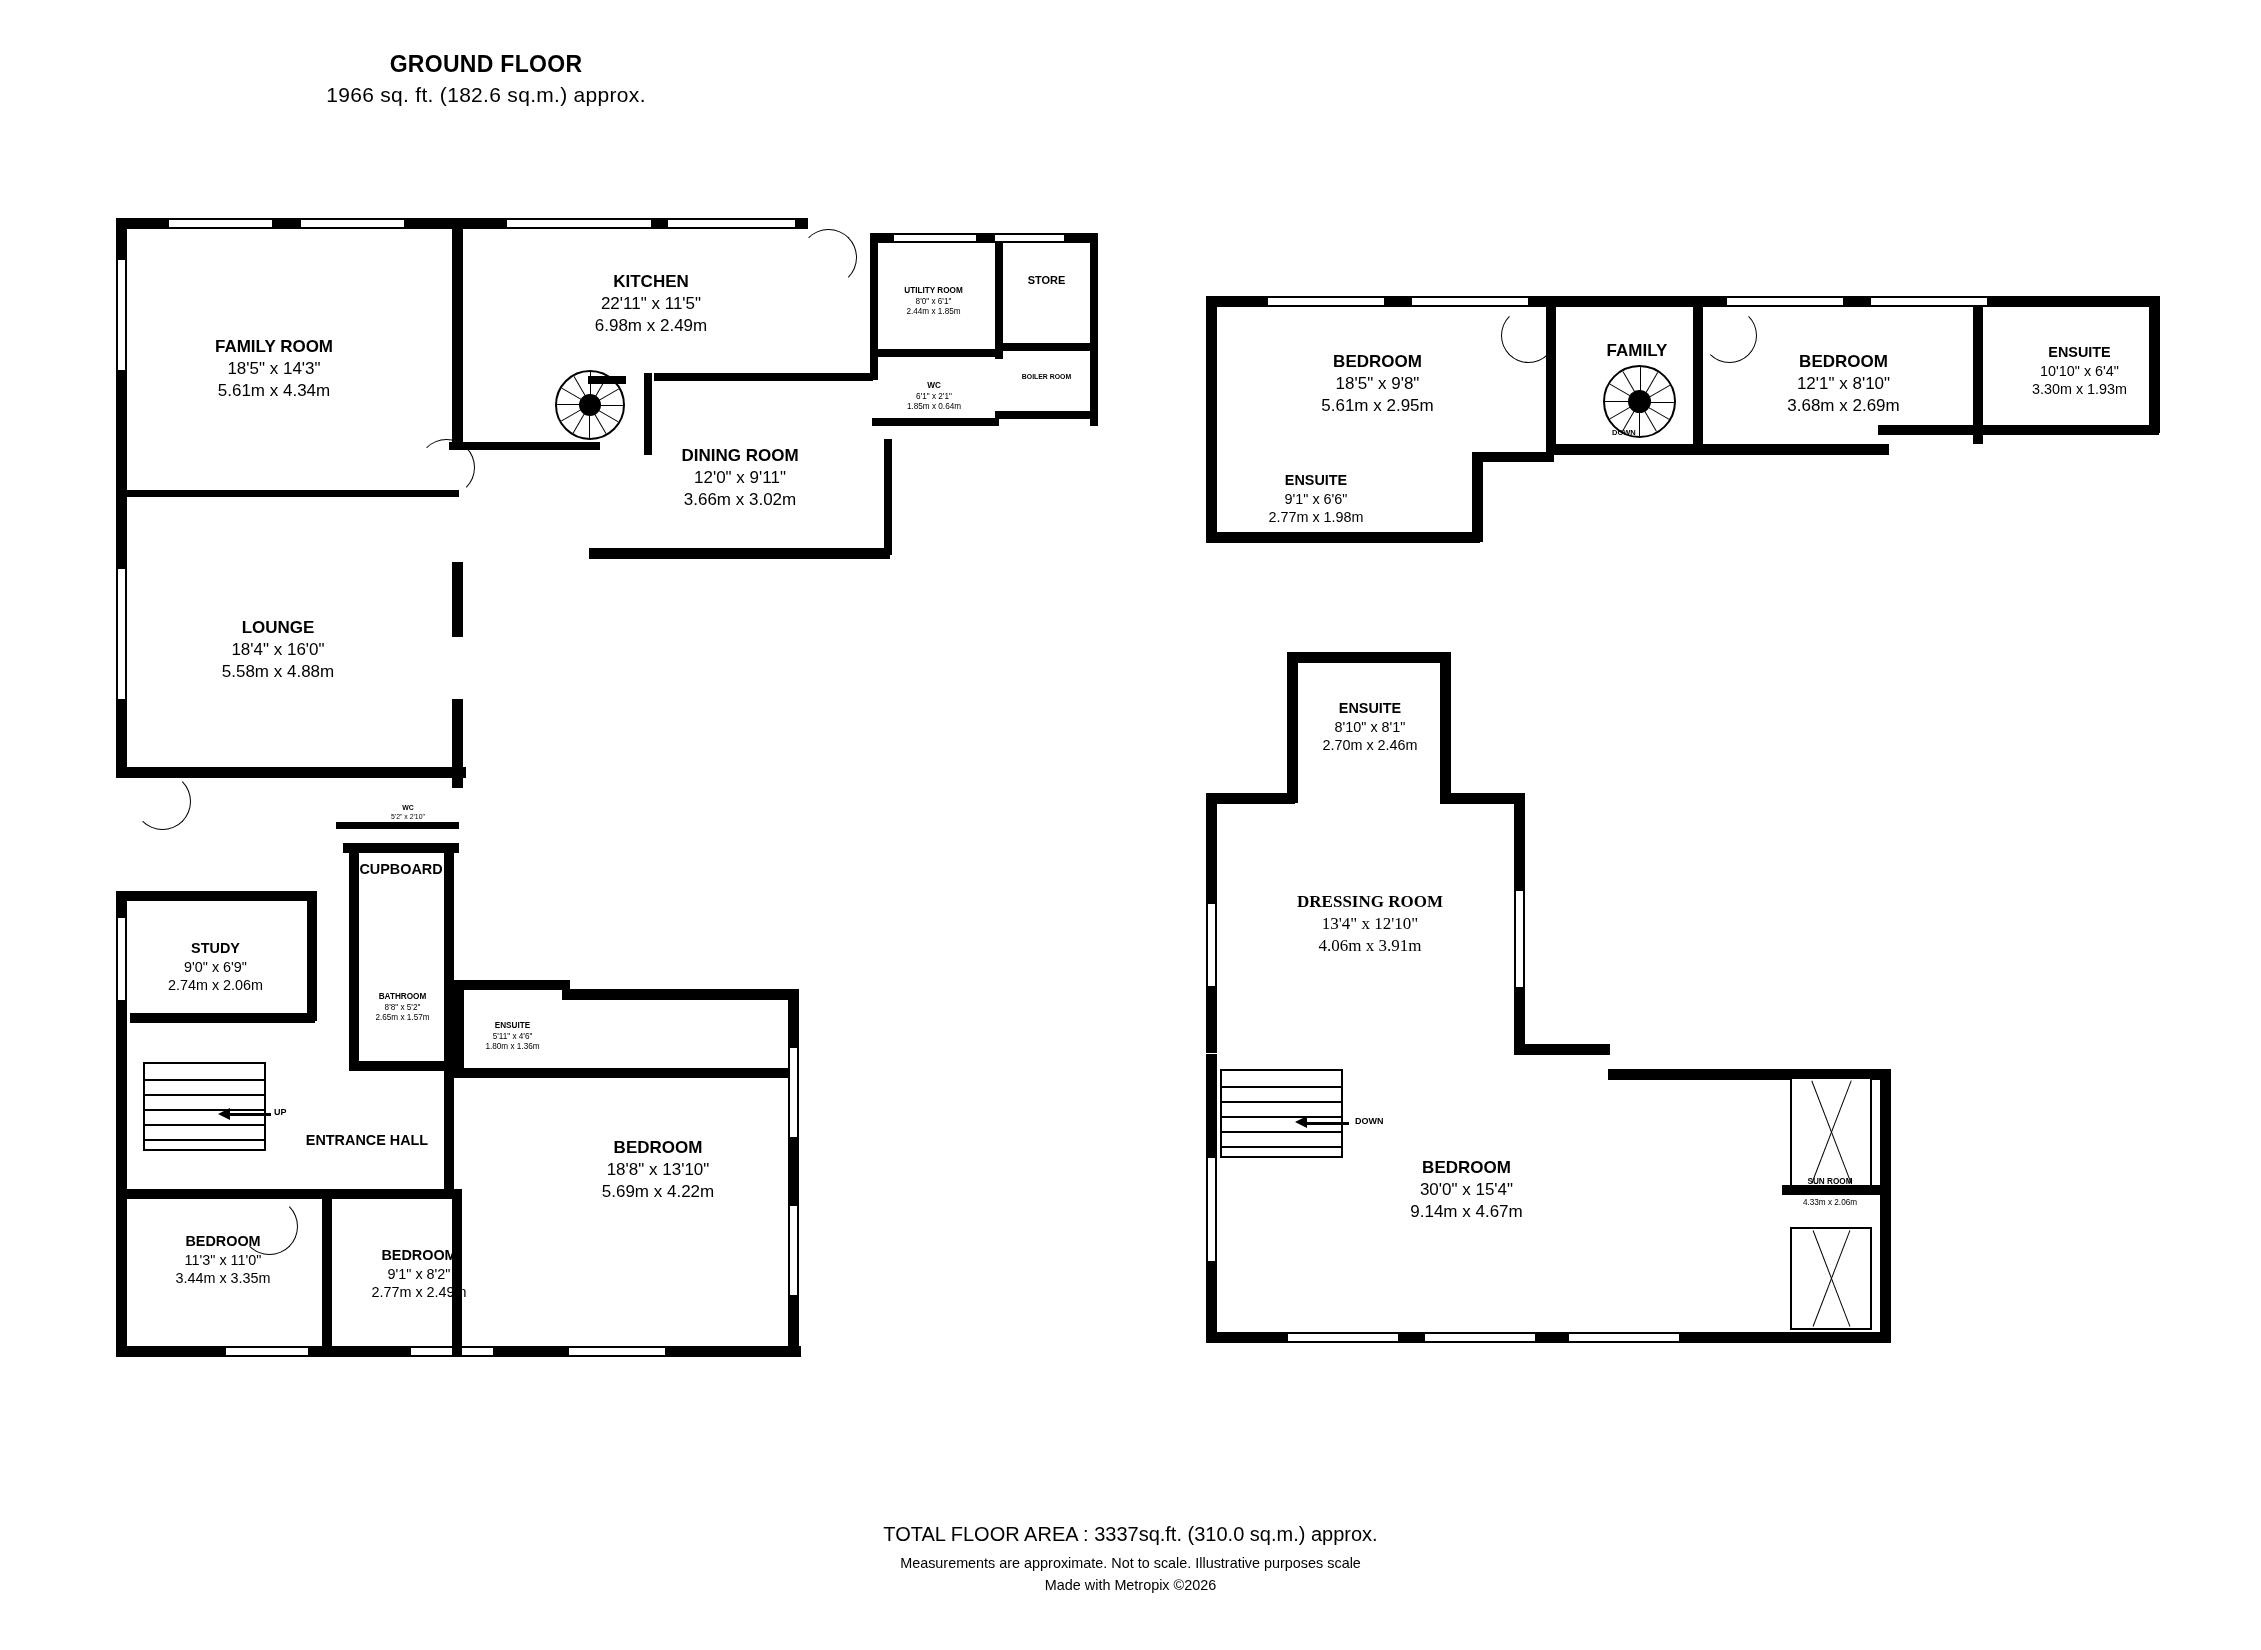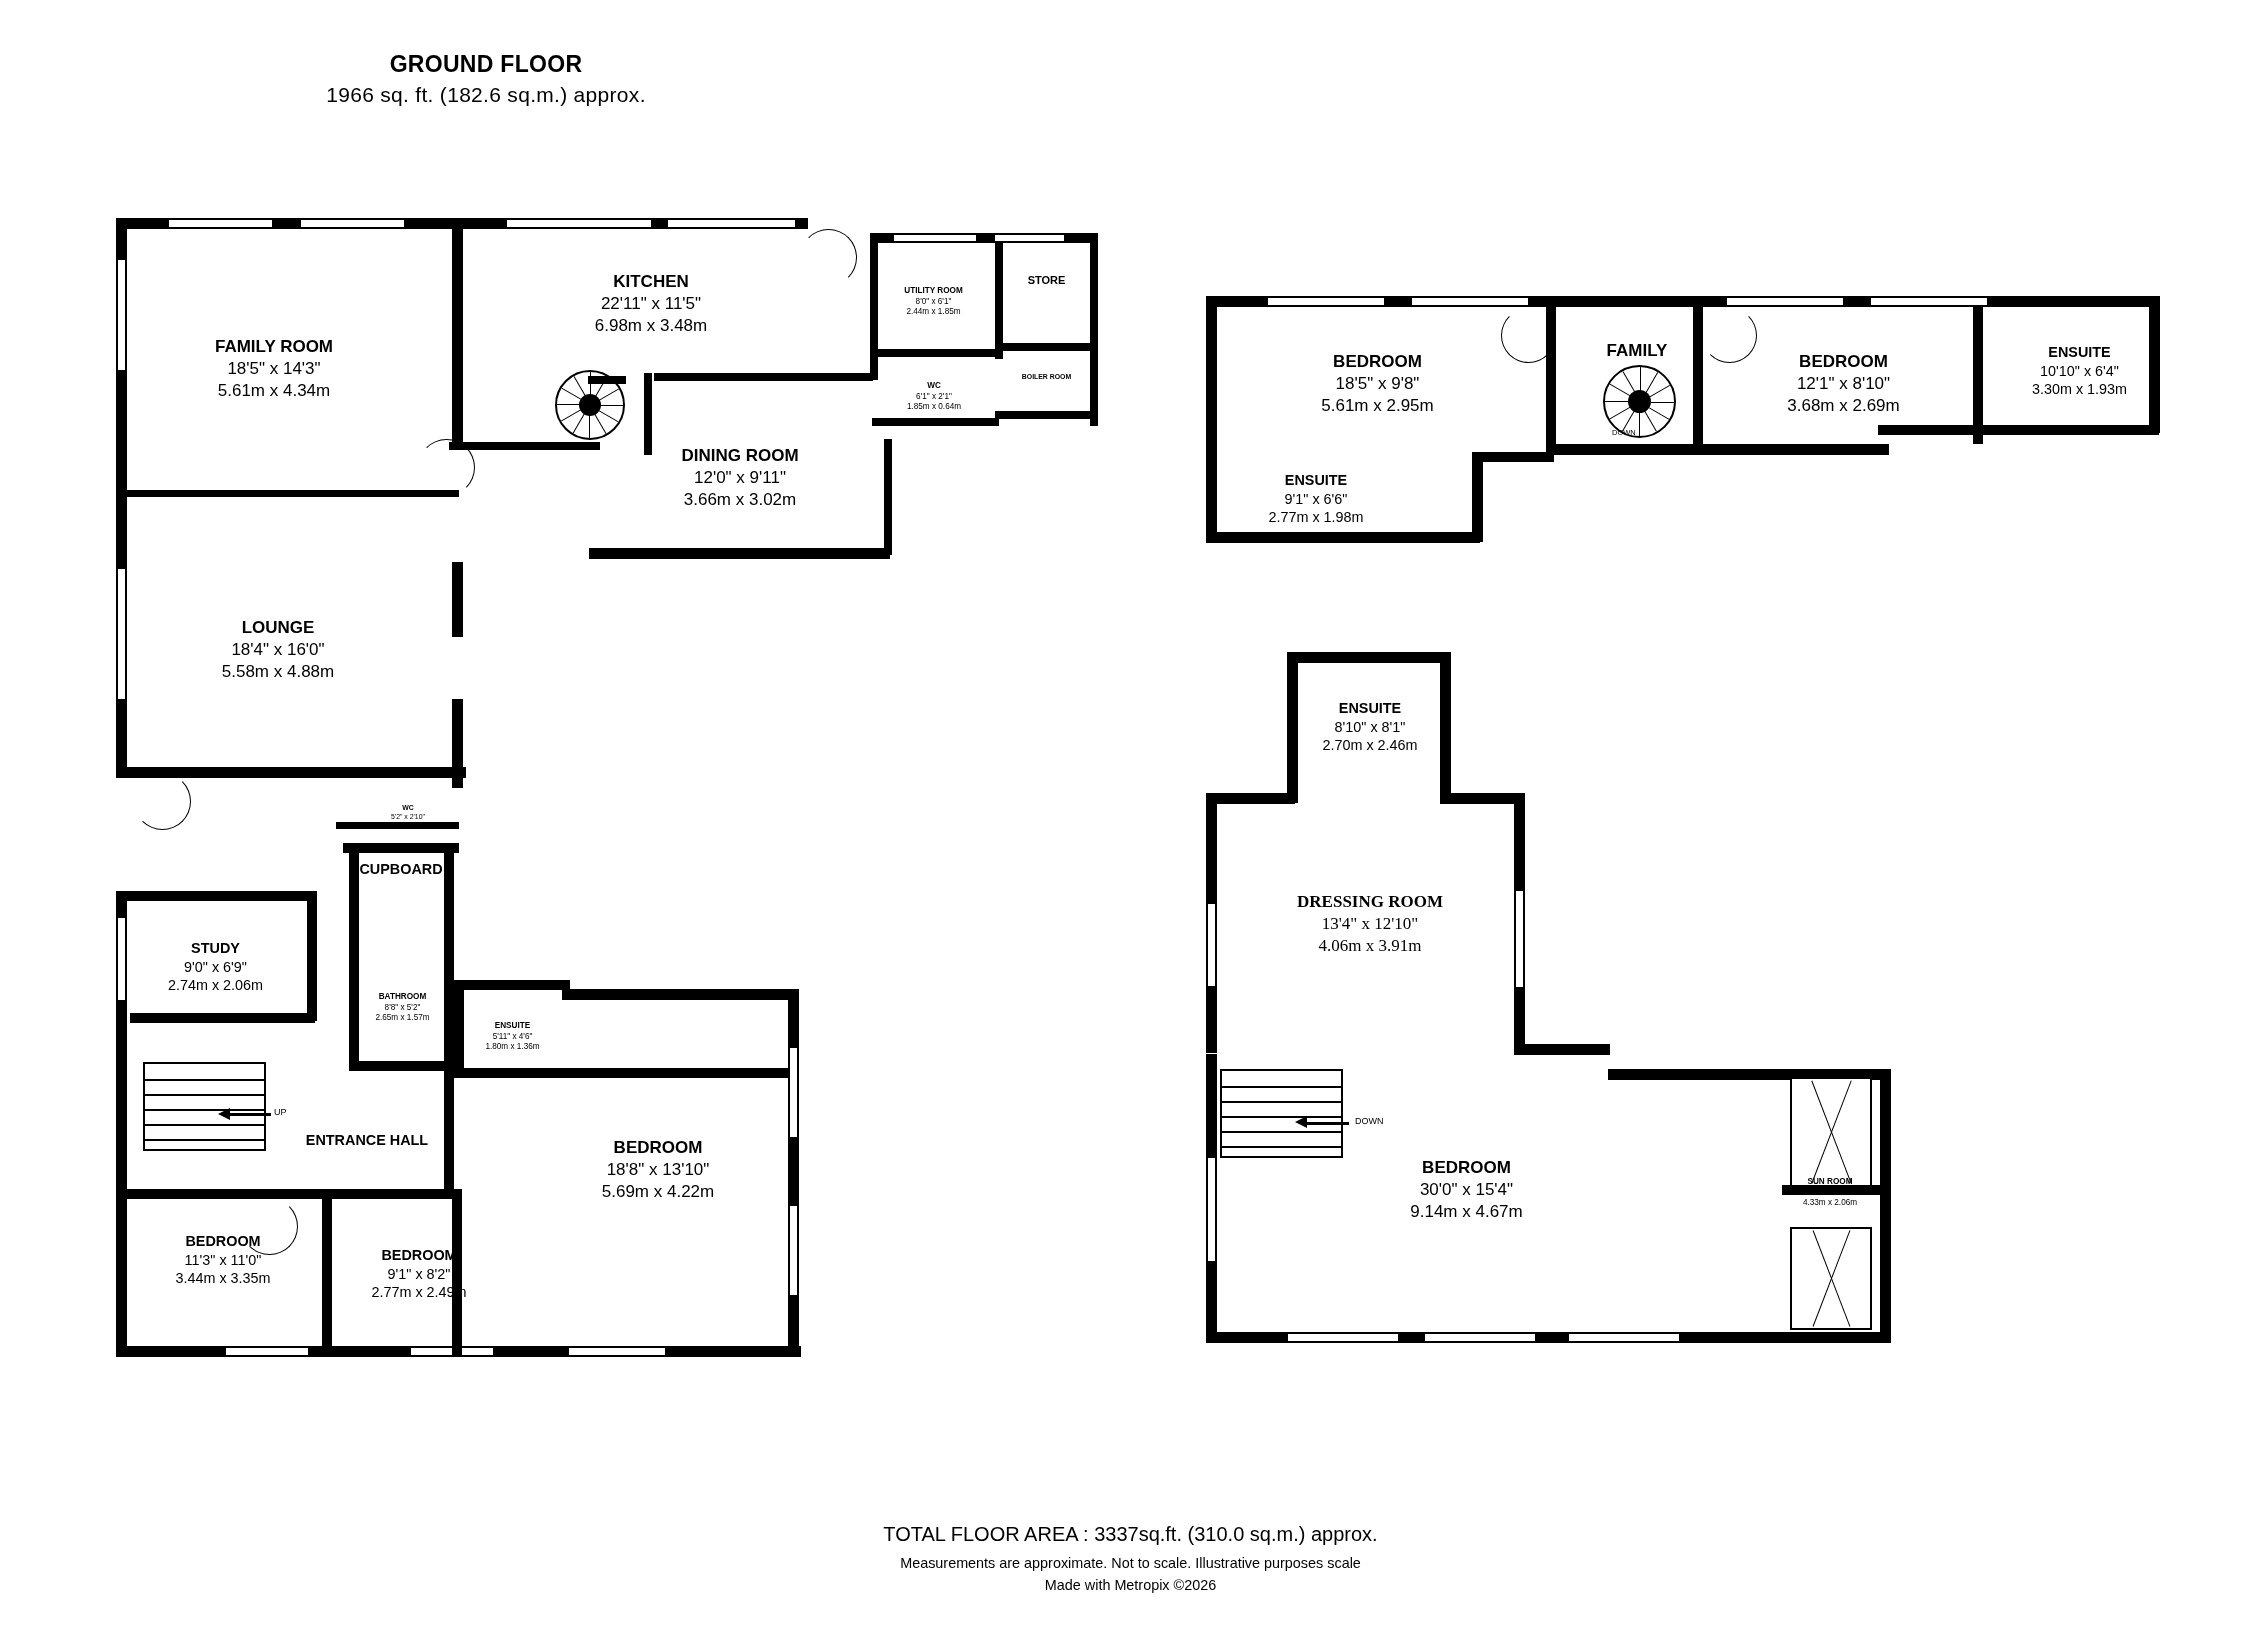--- a/index.html
+++ b/index.html
@@ -114,21 +114,21 @@
   .arrow-head {
     position: absolute;
     width: 0; height: 0;
     border-top: 6.9px solid transparent;
     border-bottom: 6.9px solid transparent;
   }
   .arrow-head.left { border-right: 12.3px solid #000; }
   .updown {
     position: absolute;
     font-size: 9px;
-    font-weight: normal;
+    font-weight: bold;
   }
   
   .spiral {
     position: absolute;
     border-radius: 50%;
     border: 2.1px solid #000;
     background: #fff;
     overflow: hidden;
   }
   .spiral .seg {
@@ -304,21 +304,21 @@
 
     <div class="lbl l-big" style="left:144px; top:336px; width:260px;">
       <span class="name">FAMILY ROOM</span>
       <span class="dim">18'5"  x 14'3"</span>
       <span class="dim">5.61m  x 4.34m</span>
     </div>
 
     <div class="lbl l-big" style="left:514px; top:271px; width:274px;">
       <span class="name">KITCHEN</span>
       <span class="dim">22'11"  x 11'5"</span>
-      <span class="dim">6.98m  x 3.48m</span>
+      <span class="dim">6.98m  x 2.49m</span>
     </div>
 
     <div class="lbl l-xs" style="left:872px; top:286px; width:123px;">
       <span class="name">UTILITY ROOM</span>
       <span class="dim">8'0"  x 6'1"</span>
       <span class="dim">2.44m  x 1.85m</span>
     </div>
 
     <div class="lbl l-sm" style="left:995px; top:273px; width:103px;">
       <span class="name">STORE</span>

